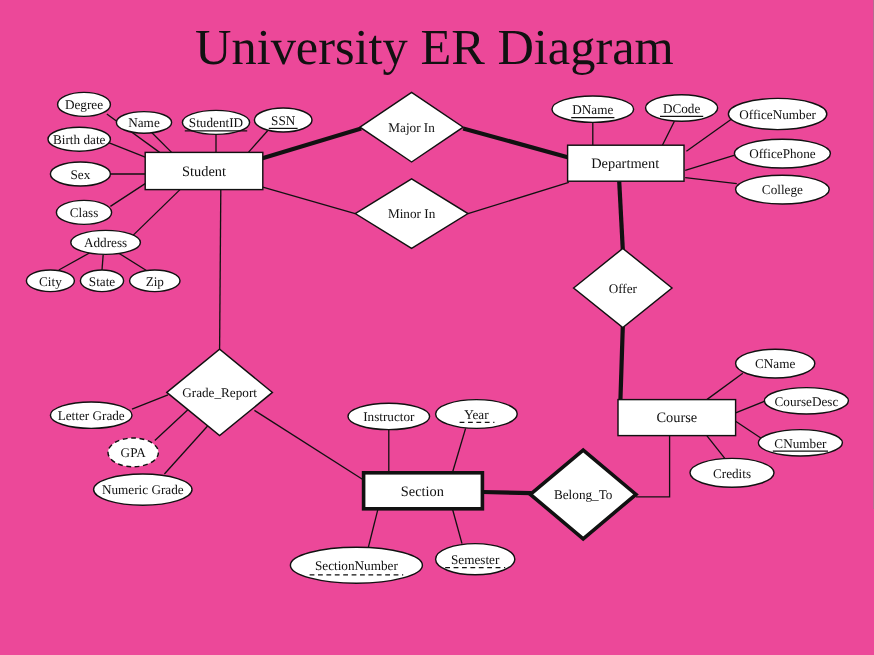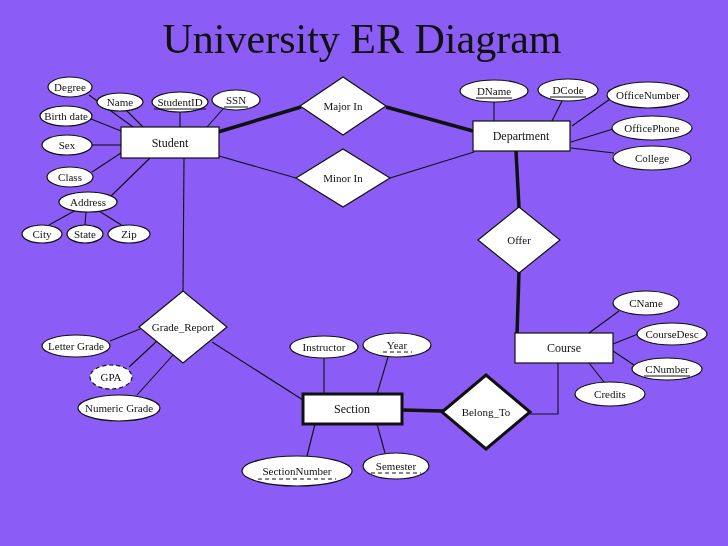--- a/index.html
+++ b/index.html
@@ -1,16 +1,16 @@
 <!DOCTYPE html>
 <html><head>
 <meta charset="utf-8">
 <style>
   html,body{margin:0;padding:0;background:#888;}
-  .stage{width:728px;height:546px;background:#8b5cf6;position:relative;overflow:hidden;
+  .stage{width:728px;height:546px;background:#ec4899;position:relative;overflow:hidden;
          font-family:"Liberation Serif", serif;}
   svg{display:block;}
   .title{font-family:"Liberation Serif", serif;font-size:42px;fill:#111;text-anchor:middle;}
   .lbl{font-family:"Liberation Serif", serif;font-size:11px;fill:#111;text-anchor:middle;}
   .ent{font-family:"Liberation Serif", serif;font-size:12px;fill:#111;text-anchor:middle;}
   .shape{fill:#ffffff;stroke:#111;stroke-width:1.2;}
   .shape.bold{stroke-width:3;}
   .shape.dashed{stroke-dasharray:4 3;}
   .ln{stroke:#111;stroke-width:1.1;fill:none;}
   .ln.bold{stroke-width:3.5;}

